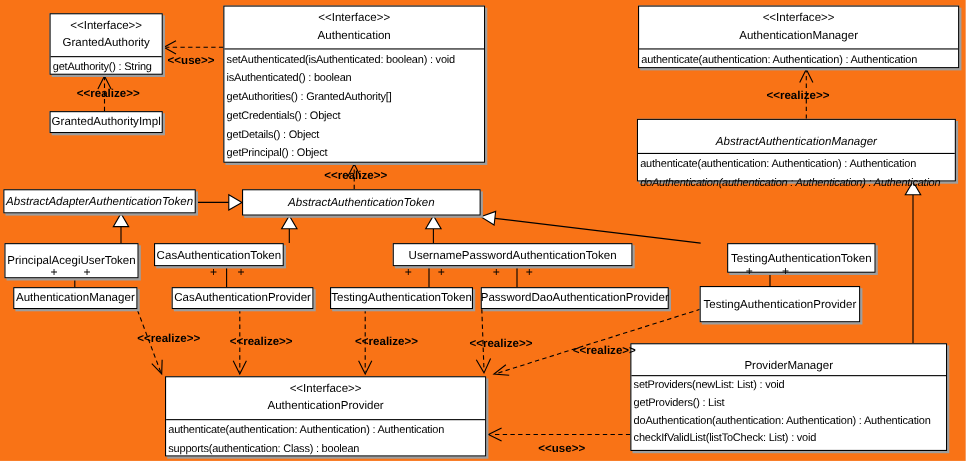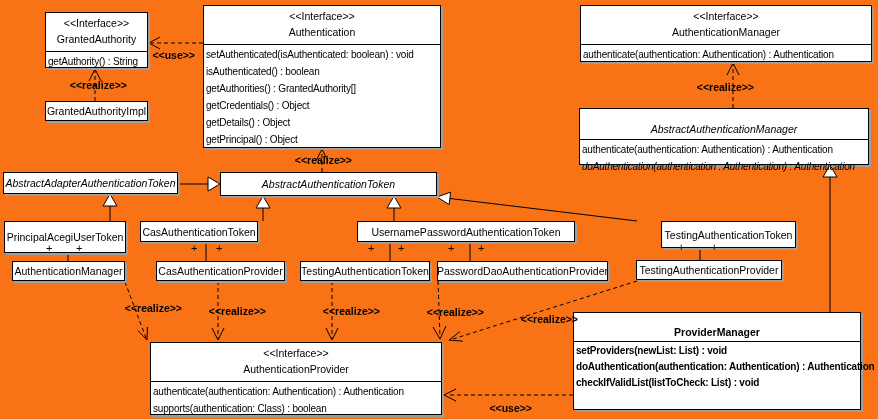--- a/index.html
+++ b/index.html
@@ -164,41 +164,42 @@
   </div>
 
   <div class="box simple" style="left:300px;top:261px;width:130px;height:20px;">
     <span>TestingAuthenticationToken</span>
   </div>
 
   <div class="box simple" style="left:437px;top:261px;width:171px;height:20px;">
     <span>PasswordDaoAuthenticationProvider</span>
   </div>
 
-  <div class="box simple" style="left:636px;top:260px;width:146px;height:20px;">
+  <div class="box simple" style="left:636px;top:260px;width:146px;height:33px;">
     <span>TestingAuthenticationProvider</span>
   </div>
 
   <div class="box" style="left:150px;top:342px;width:292px;height:73px;">
     <div class="hdr" style="height:36px;">
       <span class="ln">&lt;&lt;Interface&gt;&gt;</span>
       <span class="ln">AuthenticationProvider</span>
     </div>
     <div class="methods">
       <span class="m">authenticate(authentication: Authentication) : Authentication</span>
       <span class="m">supports(authentication: Class) : boolean</span>
     </div>
   </div>
 
-  <div class="box" style="left:573px;top:312px;width:288px;height:98px;font-weight:bold;">
+  <div class="box" style="left:573px;top:312px;width:288px;height:98px;">
     <div class="hdr one" style="height:16px;">
       <span class="ln" style="line-height:15px;">ProviderManager</span>
     </div>
     <div class="methods tight">
       <span class="m">setProviders(newList: List) : void</span>
+      <span class="m">getProviders() : List</span>
       <span class="m">doAuthentication(authentication: Authentication) : Authentication</span>
       <span class="m">checkIfValidList(listToCheck: List) : void</span>
     </div>
   </div>
 
   <span class="edge-label" style="left:143px;top:49px;width:52px;">&lt;&lt;use&gt;&gt;</span>
   <span class="edge-label" style="left:53px;top:79px;width:74px;">&lt;&lt;realize&gt;&gt;</span>
   <span class="edge-label" style="left:278px;top:154px;width:74px;">&lt;&lt;realize&gt;&gt;</span>
   <span class="edge-label" style="left:680px;top:81px;width:74px;">&lt;&lt;realize&gt;&gt;</span>
   <span class="edge-label" style="left:108px;top:302px;width:74px;">&lt;&lt;realize&gt;&gt;</span>

